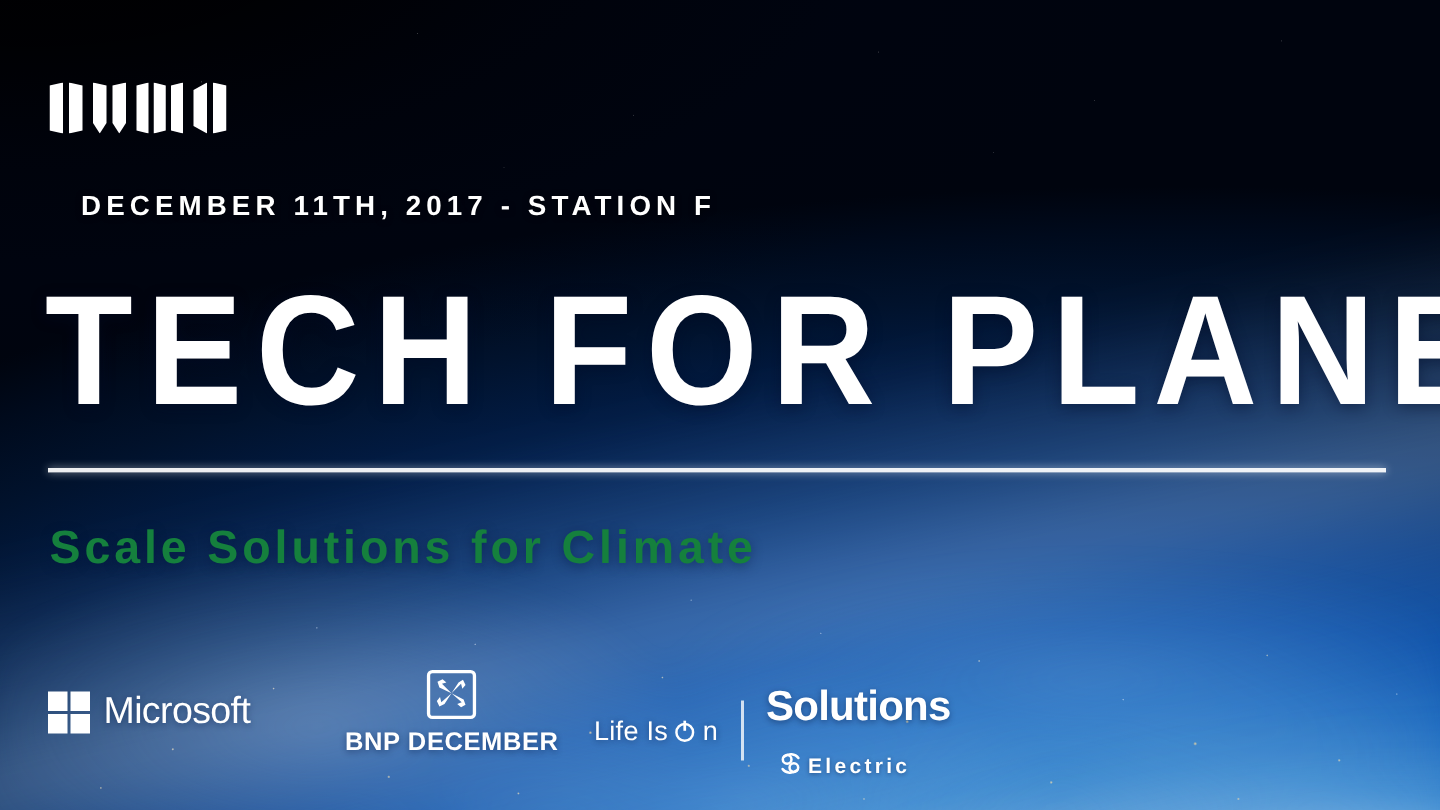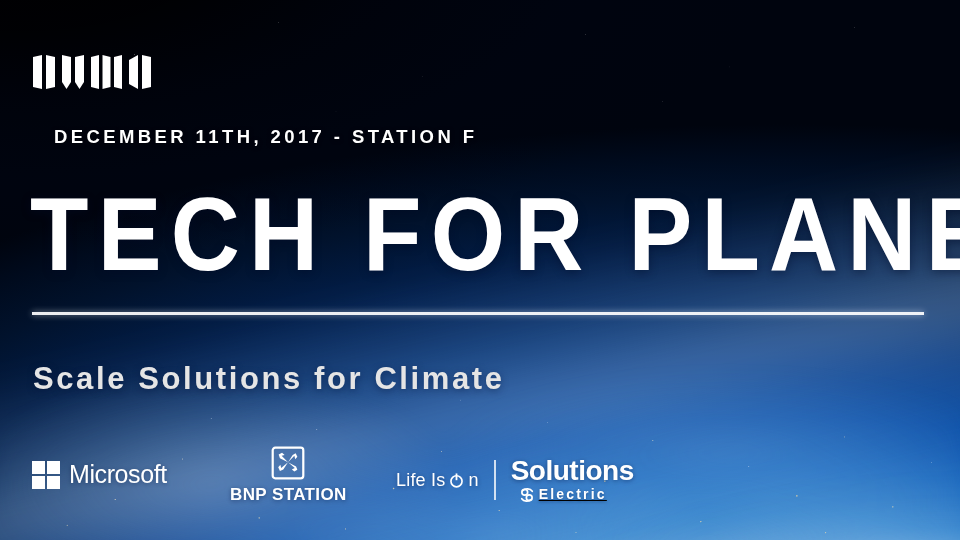--- a/index.html
+++ b/index.html
@@ -142,22 +142,22 @@
   
   .rule{
     position:absolute; left:32px; top:312px;
     width:892px; height:3px;
     background:rgba(255,255,255,.93);
     box-shadow:0 0 6px rgba(255,255,255,.55);
   }
 
   
   .subtitle{
-    position:absolute; left:33px; top:361px;
-    color:#e5e5e5;
+    position:absolute; left:33px; top:347px;
+    color:#15803d;
     font-size:31px;
     font-weight:bold;
     letter-spacing:2.6px;
     white-space:nowrap;
     text-shadow:0 2px 7px rgba(0,20,60,.5);
   }
 
   
   .sponsors{
     position:absolute; left:0; top:440px;
@@ -204,22 +204,22 @@
     background:rgba(255,255,255,.78);
     margin:0 15px;
   }
   .se-block{ display:flex; flex-direction:column; line-height:1; }
   .se-name{
     color:#ffffff; font-size:28px; font-weight:bold;
     letter-spacing:-.5px;
     text-shadow:0 1px 4px rgba(0,20,60,.45);
   }
   .se-sub{
-    display:flex; align-items:flex-start; gap:4px;
-    margin-top:2px; margin-left:8px;text-decoration:underline;
+    display:flex; align-items:flex-end; gap:4px;
+    margin-top:16px; margin-left:8px;
   }
   .se-mark{ width:16px; height:16px; }
   .se-electric{
     color:#ffffff; font-size:14px; font-weight:bold;
     letter-spacing:2.2px;
     text-shadow:0 1px 3px rgba(0,20,60,.45);
   }
 </style>
 </head>
 <body>
@@ -279,21 +279,21 @@
       <div class="sponsor sp-bnp">
         <svg class="bnp-mark" viewBox="0 0 40 40">
           <rect x="2" y="2" width="36" height="36" rx="3" ry="3" fill="none" stroke="#ffffff" stroke-width="2.6"></rect>
           <g fill="#ffffff">
             <path d="M20 19 L27.5 11.5 L28.5 15.5 L31 12.5 L29 8.5 L25.5 10.5 Z"></path>
             <path d="M20 19 L28 26 L24.5 27.5 L27.5 30 L31 28 L29.5 24 Z"></path>
             <path d="M20 19 L12 26 L11 22 L8.5 25 L10.5 29.5 L14.5 27.5 Z"></path>
             <path d="M20 19 L12.5 11.5 L16 10.5 L13 8 L9 10 L10.5 14.5 Z"></path>
           </g>
         </svg>
-        <span class="bnp-word">BNP STATION</span>
+        <span class="bnp-word">BNP DECEMBER</span>
       </div>
 
       <div class="sponsor sp-se">
 
         <span class="lifeison">
           <span>Life Is</span>
           <svg class="pwr" viewBox="0 0 20 20">
             <circle cx="10" cy="11" r="7.4" fill="none" stroke="#ffffff" stroke-width="2.2"></circle>
             <rect x="8.8" y="0.6" width="2.4" height="9" fill="#ffffff"></rect>
           </svg>

